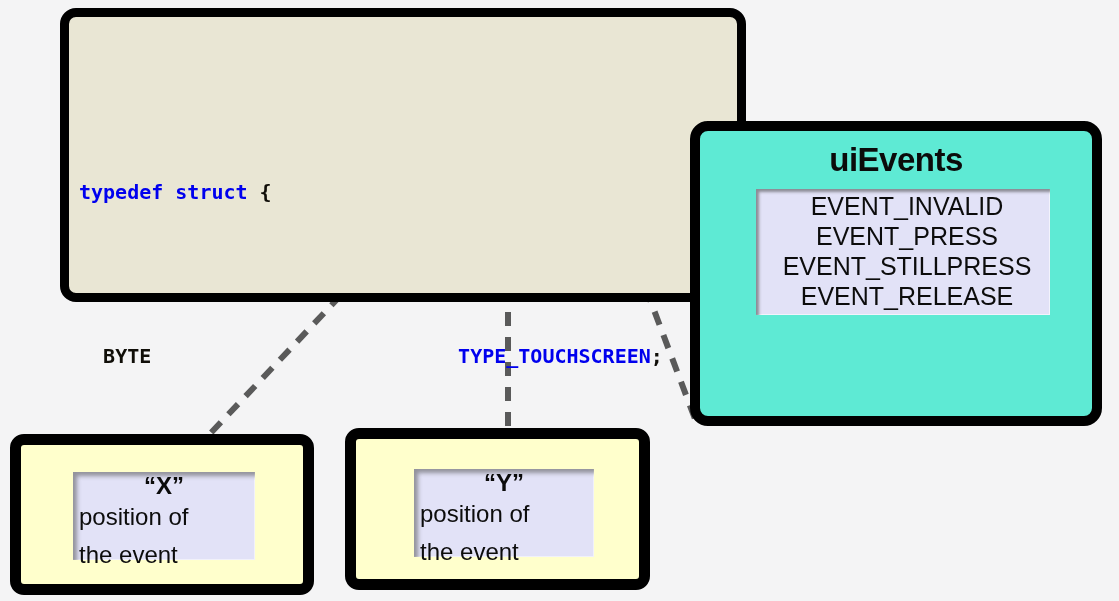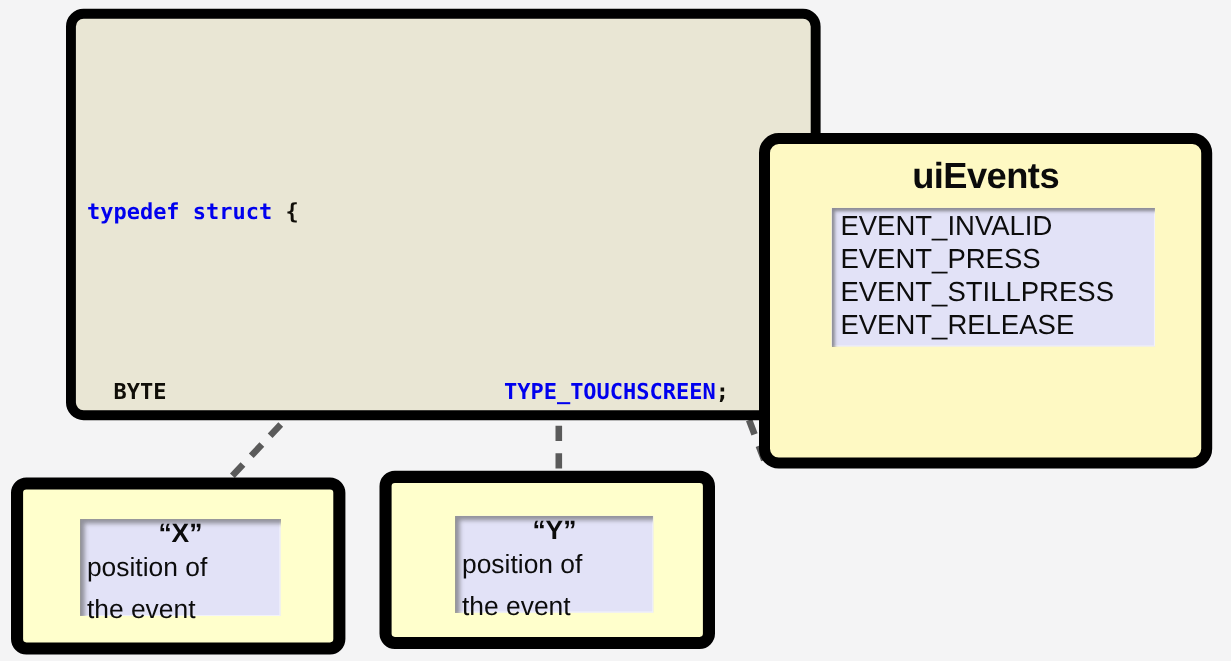--- a/index.html
+++ b/index.html
@@ -30,21 +30,21 @@
     pointer-events: none;
     z-index: 5;
   }
 
   
   .code-box {
     position: absolute;
     left: 60px;
     top: 8px;
     width: 686px;
-    height: 374px;
+    height: 294px;
     background: #e9e6d4;
     border: 9px solid #000000;
     border-radius: 16px;
     box-sizing: border-box;
     z-index: 10;
   }
   .code-lines {
     position: absolute;
     left: 10px;
     top: 32px;
@@ -66,40 +66,41 @@
   .kw-blue   { color: #0000ee; }
   .kw-black  { color: #100e08; }
 
   
   .ui-events-box {
     position: absolute;
     left: 690px;
     top: 121px;
     width: 412px;
     height: 305px;
-    background: #fef9c3;
+    background: #5eead4;
     border: 10px solid #000000;
     border-radius: 18px;
     box-sizing: border-box;
     z-index: 20;
   }
   .ui-events-title {
     text-align: center;
     font-size: 33px;
     font-weight: bold;
     color: #0b0b0b;
     margin-top: 10px;
     letter-spacing: -0.5px;
   }
   .ui-events-list {
     margin: 10px 42px 0 56px;
     background: #e2e2f7;
     padding: 2px 0 4px 8px;
     box-shadow: inset 3px 3px 3px rgba(70,70,70,0.55),
                 inset -1px -1px 0 rgba(255,255,255,0.6);
+    text-align: center;
   }
   .ui-event-item {
     font-size: 25px;
     line-height: 30px;
     color: #0c0c0c;
     white-space: nowrap;
   }
 
   
   .note-box {

